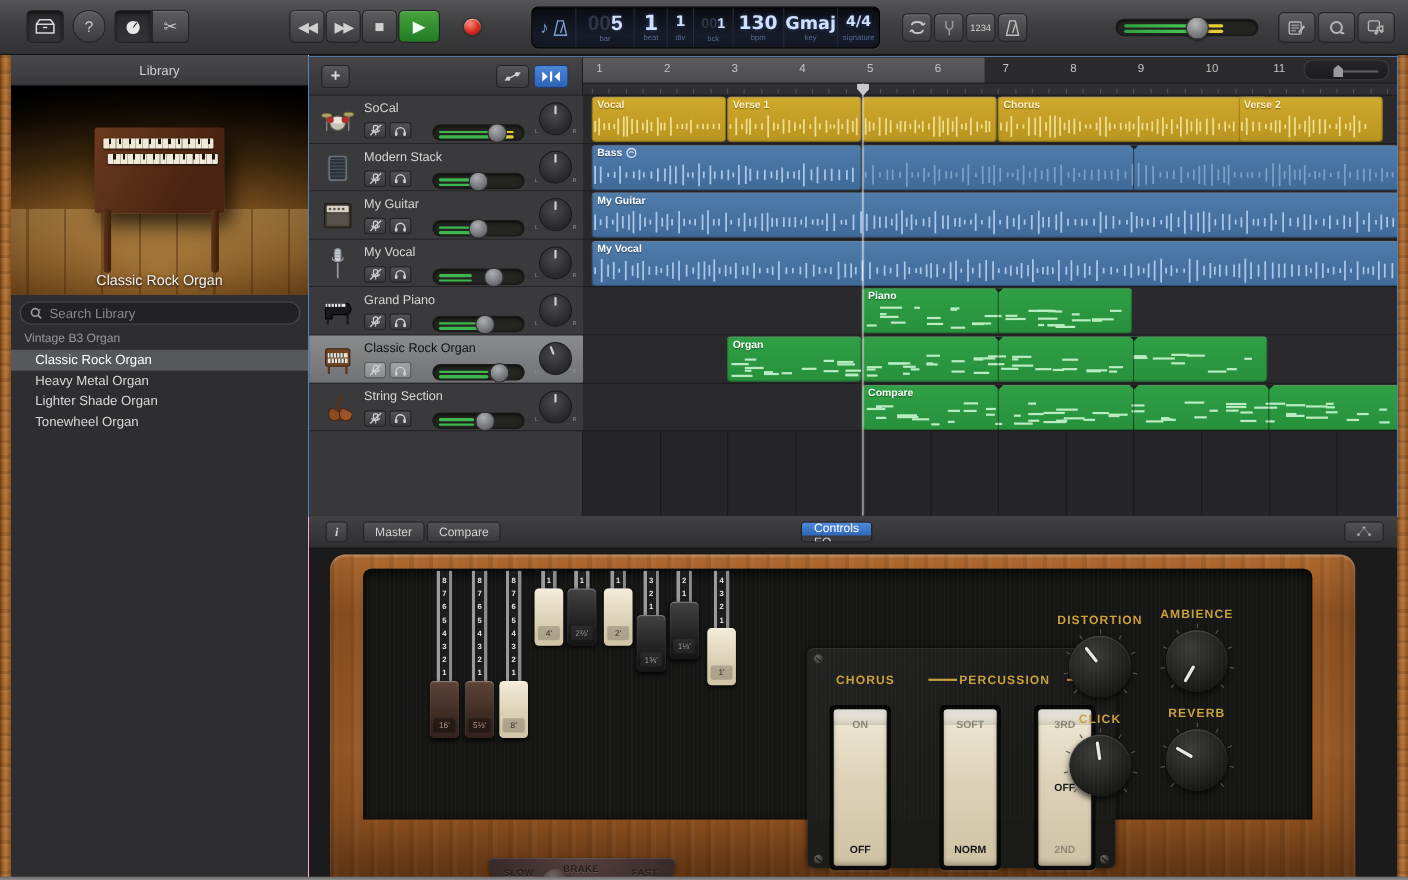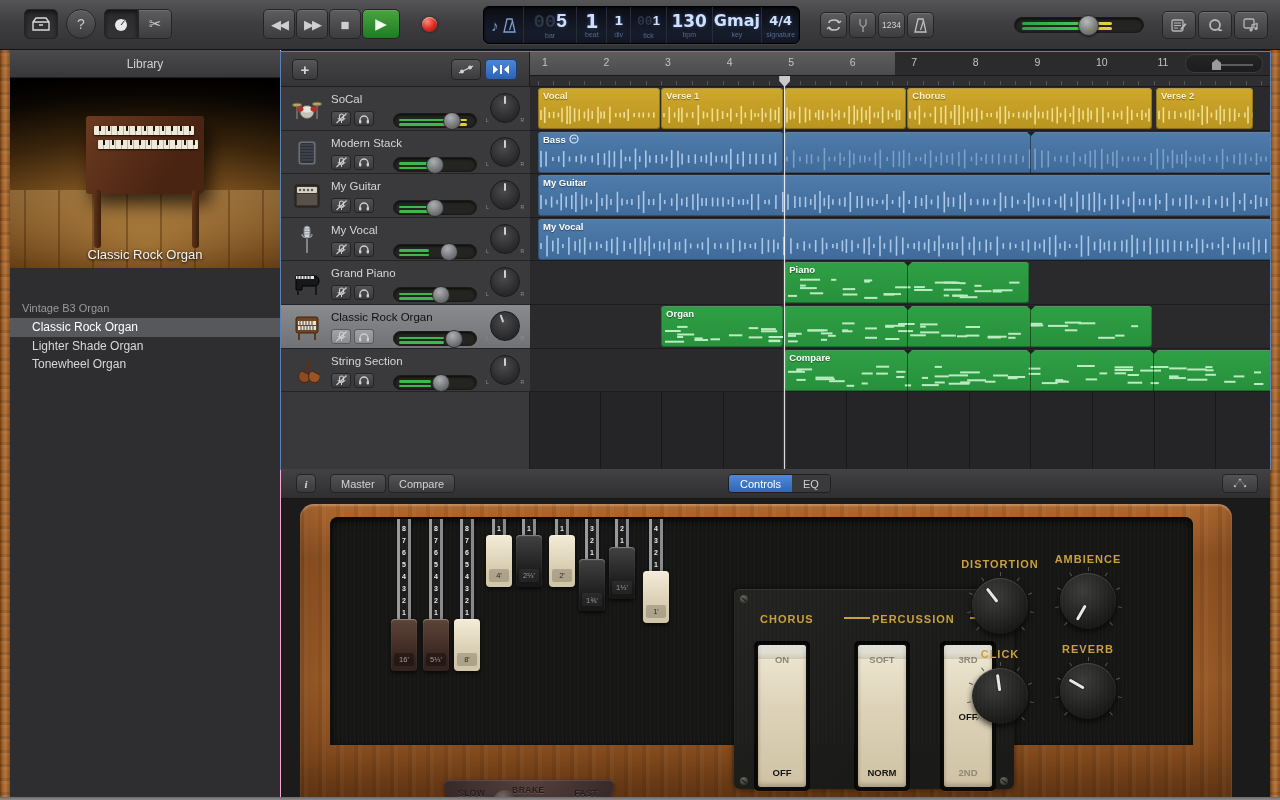--- a/index.html
+++ b/index.html
@@ -21,21 +21,21 @@
     background:radial-gradient(circle at 35% 30%,#ff8a7a,#d42a1e 55%,#8c1410);
     box-shadow:0 0 3px rgba(0,0,0,.6), inset 0 1px 1px rgba(255,255,255,.5);}
   
   .lcd{position:absolute;left:483px;top:6px;width:317px;height:38px;border-radius:6px;
     background:linear-gradient(180deg,#0b0d13,#161c2a 70%,#121722);
     border:1px solid #000;box-shadow:inset 0 1px 2px rgba(0,0,0,.9),0 1px 0 rgba(255,255,255,.08);
     display:flex;overflow:hidden;}
   .lcd-cell{position:relative;height:100%;border-right:1px solid #262c3c;display:flex;flex-direction:column;align-items:center;justify-content:center;}
   .lcd-cell:last-child{border-right:none;}
   .lcd-num{font-family:"DejaVu Sans",sans-serif;font-weight:bold;color:#cfe0ff;font-size:19px;line-height:20px;text-shadow:0 0 4px rgba(120,160,255,.35);}
-  .lcd-num .dim{color:#2d3547;text-shadow:none;font-family:Liberation Mono, monospace;}
+  .lcd-num .dim{color:#2d3547;text-shadow:none;}
   .lcd-num.small{font-size:13px;}
   .lcd-label{font-size:7px;color:#55688f;margin-top:0px;line-height:8px;}
   .lcd-icons{width:40px;flex-direction:row;gap:4px;}
   .lcd-note{color:#7fa0d0;font-size:15px;}
   
   .vol-pill{position:absolute;left:1014px;top:17px;width:130px;height:16px;border-radius:8px;
     background:#242422;border:1px solid #1a1a1a;box-shadow:inset 0 1px 3px rgba(0,0,0,.8);}
   .vol-bar{position:absolute;left:7px;height:3px;border-radius:2px;
     background:linear-gradient(90deg,#2fa13f 0%,#46c653 62%,#e3cf35 80%,#e3cf35 100%);}
   .vol-knob{position:absolute;top:-3px;width:21px;height:21px;border-radius:50%;
@@ -135,21 +135,21 @@
     clip-path:polygon(50% 0,100% 35%,100% 100%,0 100%,0 35%);}
 
   
   .smart{position:absolute;left:281px;top:469px;width:989px;height:331px;background:#1b1b1b;}
   .smart-header{position:absolute;left:0;top:0;width:100%;height:30px;
     background:linear-gradient(180deg,#424244,#2f2f31);border-bottom:1px solid #161616;}
   .sh-btn{position:absolute;top:5px;height:19px;border-radius:4px;background:linear-gradient(180deg,#535355,#3a3a3c);
     border:1px solid #232325;color:#d2d2d2;font-size:11px;display:flex;align-items:center;justify-content:center;padding:0 10px;}
   .sh-info{position:absolute;left:15px;top:5px;width:20px;height:19px;border-radius:4px;background:linear-gradient(180deg,#535355,#3a3a3c);
     border:1px solid #232325;color:#d8d8d8;font-size:11px;font-weight:bold;display:flex;align-items:center;justify-content:center;font-family:"Liberation Serif",serif;font-style:italic;}
-  .seg{position:absolute;left:447px;top:5px;height:19px;display:flex;border-radius:4px;overflow:hidden;border:1px solid #1e1e20;}
+  .seg{position:absolute;left:447px;top:5px;height:19px;display:flex;border-radius:4px;overflow:hidden;border:1px solid #1e1e20;flex-direction:column;}
   .seg div{padding:0 11px;font-size:11px;color:#cfcfcf;display:flex;align-items:center;background:#3a3a3c;}
   .seg div.active{background:linear-gradient(180deg,#4e8ad8,#2f66b8);color:#fff;}
 
   .organ-frame{position:absolute;left:19px;top:35px;width:932px;height:296px;border-radius:14px 14px 0 0;
     background:linear-gradient(180deg,#b06a30,#8f5222 18%,#9c5c28 60%,#7c4418);box-shadow:inset 0 2px 2px rgba(255,255,255,.25), inset 0 -30px 40px rgba(0,0,0,.25);}
   .organ-face{position:absolute;left:30px;top:13px;width:863px;height:228px;border-radius:8px 8px 0 0;
     background:#161615;box-shadow:inset 0 3px 10px rgba(0,0,0,.9);}
   .organ-face::after{content:"";position:absolute;inset:0;border-radius:8px 8px 0 0;
     background:repeating-linear-gradient(90deg,rgba(255,255,255,.025) 0 1px,transparent 1px 4px);}
 
@@ -346,23 +346,32 @@
     <div class="lib-image">
       <div class="lib-floor"></div>
       <div class="org-cab">
         <div class="org-kb" style="top:10px;"></div>
         <div class="org-kb" style="top:24px;left:12px;"></div>
       </div>
       <div class="org-leg" style="left:84px;"></div>
       <div class="org-leg" style="left:182px;"></div>
       <div class="lib-caption">Classic Rock Organ</div>
     </div>
+    <div class="lib-search">
+      <svg width="13" height="12" viewBox="0 0 13 12">
+          <circle cx="5" cy="5" r="3.4" fill="none" stroke="#9a9a9c" stroke-width="1.5"></circle>
+          <line x1="7.6" y1="7.6" x2="10.4" y2="10.4" stroke="#9a9a9c" stroke-width="1.6"></line>
+          <path d="M11 4 l3 0 l-1.5 2 z" fill="#9a9a9c" transform="translate(-1,-1) scale(0.8)"></path>
+        </svg>
+      <span>Search Library</span>
+    </div>
     <div class="lib-cat">Vintage B3 Organ</div>
     <div class="lib-list" id="lib-list">
         <div class="lib-item selected">Classic Rock Organ</div>
+        <div class="lib-item">Heavy Metal Organ</div>
         <div class="lib-item">Lighter Shade Organ</div>
         <div class="lib-item">Tonewheel Organ</div>
       </div>
   </aside>
 
   <div class="tracks-view">
     <div class="thead-col">
       <div class="thead-top">
         <div class="small-btn" style="left:11px;top:7px;width:26px;height:21px;font-size:15px;font-weight:bold;">+</div>
         <div class="small-btn" style="left:170px;top:7px;width:30px;height:21px;">
@@ -732,21 +741,21 @@
               <svg width="121.59999999999997" height="26" style="position: absolute; left: 0px; bottom: 1px;">
                 <path d="M3.0 5.6V20.4M6.5 8.5V17.5M10.2 9.5V16.5M15.7 4.7V21.3M21.5 5.6V20.4M25.7 7.4V18.6M31.7 10.6V15.4M34.7 7.7V18.3M38.8 8.3V17.7M43.6 10.5V15.5M48.1 6.8V19.2M51.6 11.2V14.8M54.9 8.2V17.8M60.4 10.2V15.8M65.1 3.9V22.1M70.2 3.6V22.4M73.4 7.6V18.4M77.7 5.3V20.7M82.1 8.2V17.8M85.7 3.9V22.1M90.4 10.4V15.6M94.2 9.8V16.2M98.6 5.0V21.0M104.4 8.5V17.5M108.4 11.1V14.9M112.4 7.6V18.4M115.5 8.0V18.0" stroke="#f0dd8e" stroke-width="1.6" fill="none"></path>
               </svg>
             </div>
             <div class="region yellow" style="left: 377.3px; width: 244.7px;">
               <div class="r-label">Chorus</div>
               <svg width="244.70000000000005" height="26" style="position: absolute; left: 0px; bottom: 1px;">
                 <path d="M3.0 9.5V16.5M8.2 8.5V17.5M12.4 3.5V22.5M17.7 10.4V15.6M23.4 11.2V14.8M28.3 4.6V21.4M34.1 5.1V20.9M38.6 3.6V22.4M44.0 9.2V16.8M47.7 3.1V22.9M52.1 3.1V22.9M56.7 4.5V21.5M60.8 9.6V16.4M64.9 6.8V19.2M69.7 5.7V20.3M74.8 8.5V17.5M80.2 11.1V14.9M84.2 10.9V15.1M89.9 9.5V16.5M93.1 4.6V21.4M98.4 4.0V22.0M101.9 9.3V16.7M106.4 10.9V15.1M111.8 9.8V16.2M116.5 10.6V15.4M119.8 8.5V17.5M123.6 10.5V15.5M128.1 3.5V22.5M131.6 9.6V16.4M135.9 9.7V16.3M140.5 8.4V17.6M145.3 6.2V19.8M150.2 4.6V21.4M153.6 10.7V15.3M158.3 6.3V19.7M163.3 11.0V15.0M166.5 3.8V22.2M172.1 5.9V20.1M176.1 8.5V17.5M181.0 5.7V20.3M184.2 8.4V17.6M190.1 5.8V20.2M195.9 5.1V20.9M201.3 10.2V15.8M206.8 8.5V17.5M210.6 11.1V14.9M214.6 8.4V17.6M220.5 4.2V21.8M224.8 7.8V18.2M230.2 11.1V14.9M234.9 7.9V18.1M238.8 10.7V15.3M242.0 6.4V19.6" stroke="#f0dd8e" stroke-width="1.6" fill="none"></path>
               </svg>
             </div>
-            <div class="region yellow" style="left: 626px; width: 97px;">
+            <div class="region yellow" style="left: 596px; width: 131px;">
               <div class="r-label">Verse 2</div>
               <svg width="118.52249999999992" height="26" style="position: absolute; left: 0px; bottom: 1px;">
                 <path d="M3.0 8.8V17.2M7.4 5.2V20.8M13.1 8.7V17.3M18.9 9.1V16.9M24.8 10.8V15.2M29.6 9.4V16.6M33.7 7.4V18.6M37.5 7.3V18.7M42.4 11.1V14.9M46.2 3.1V22.9M51.2 4.5V21.5M55.4 10.6V15.4M60.4 7.7V18.3M64.3 3.6V22.4M68.1 7.1V18.9M73.7 6.2V19.8M78.7 6.7V19.3M82.9 11.1V14.9M88.9 10.5V15.5M92.0 4.4V21.6M97.5 10.4V15.6M101.5 9.4V16.6M105.1 3.1V22.9M109.9 7.5V18.5M115.3 10.8V15.2" stroke="#f0dd8e" stroke-width="1.6" fill="none"></path>
               </svg>
             </div>
           </div>
           <div class="t-lane" style="top: 43.6px;">
             <div class="region blue" style="left: 8px; width: 244.7px;">
               <div class="r-label">Bass<svg width="10" height="10">
                   <circle cx="5" cy="5" r="4" fill="none" stroke="#dce8f5" stroke-width="1.2"></circle>

